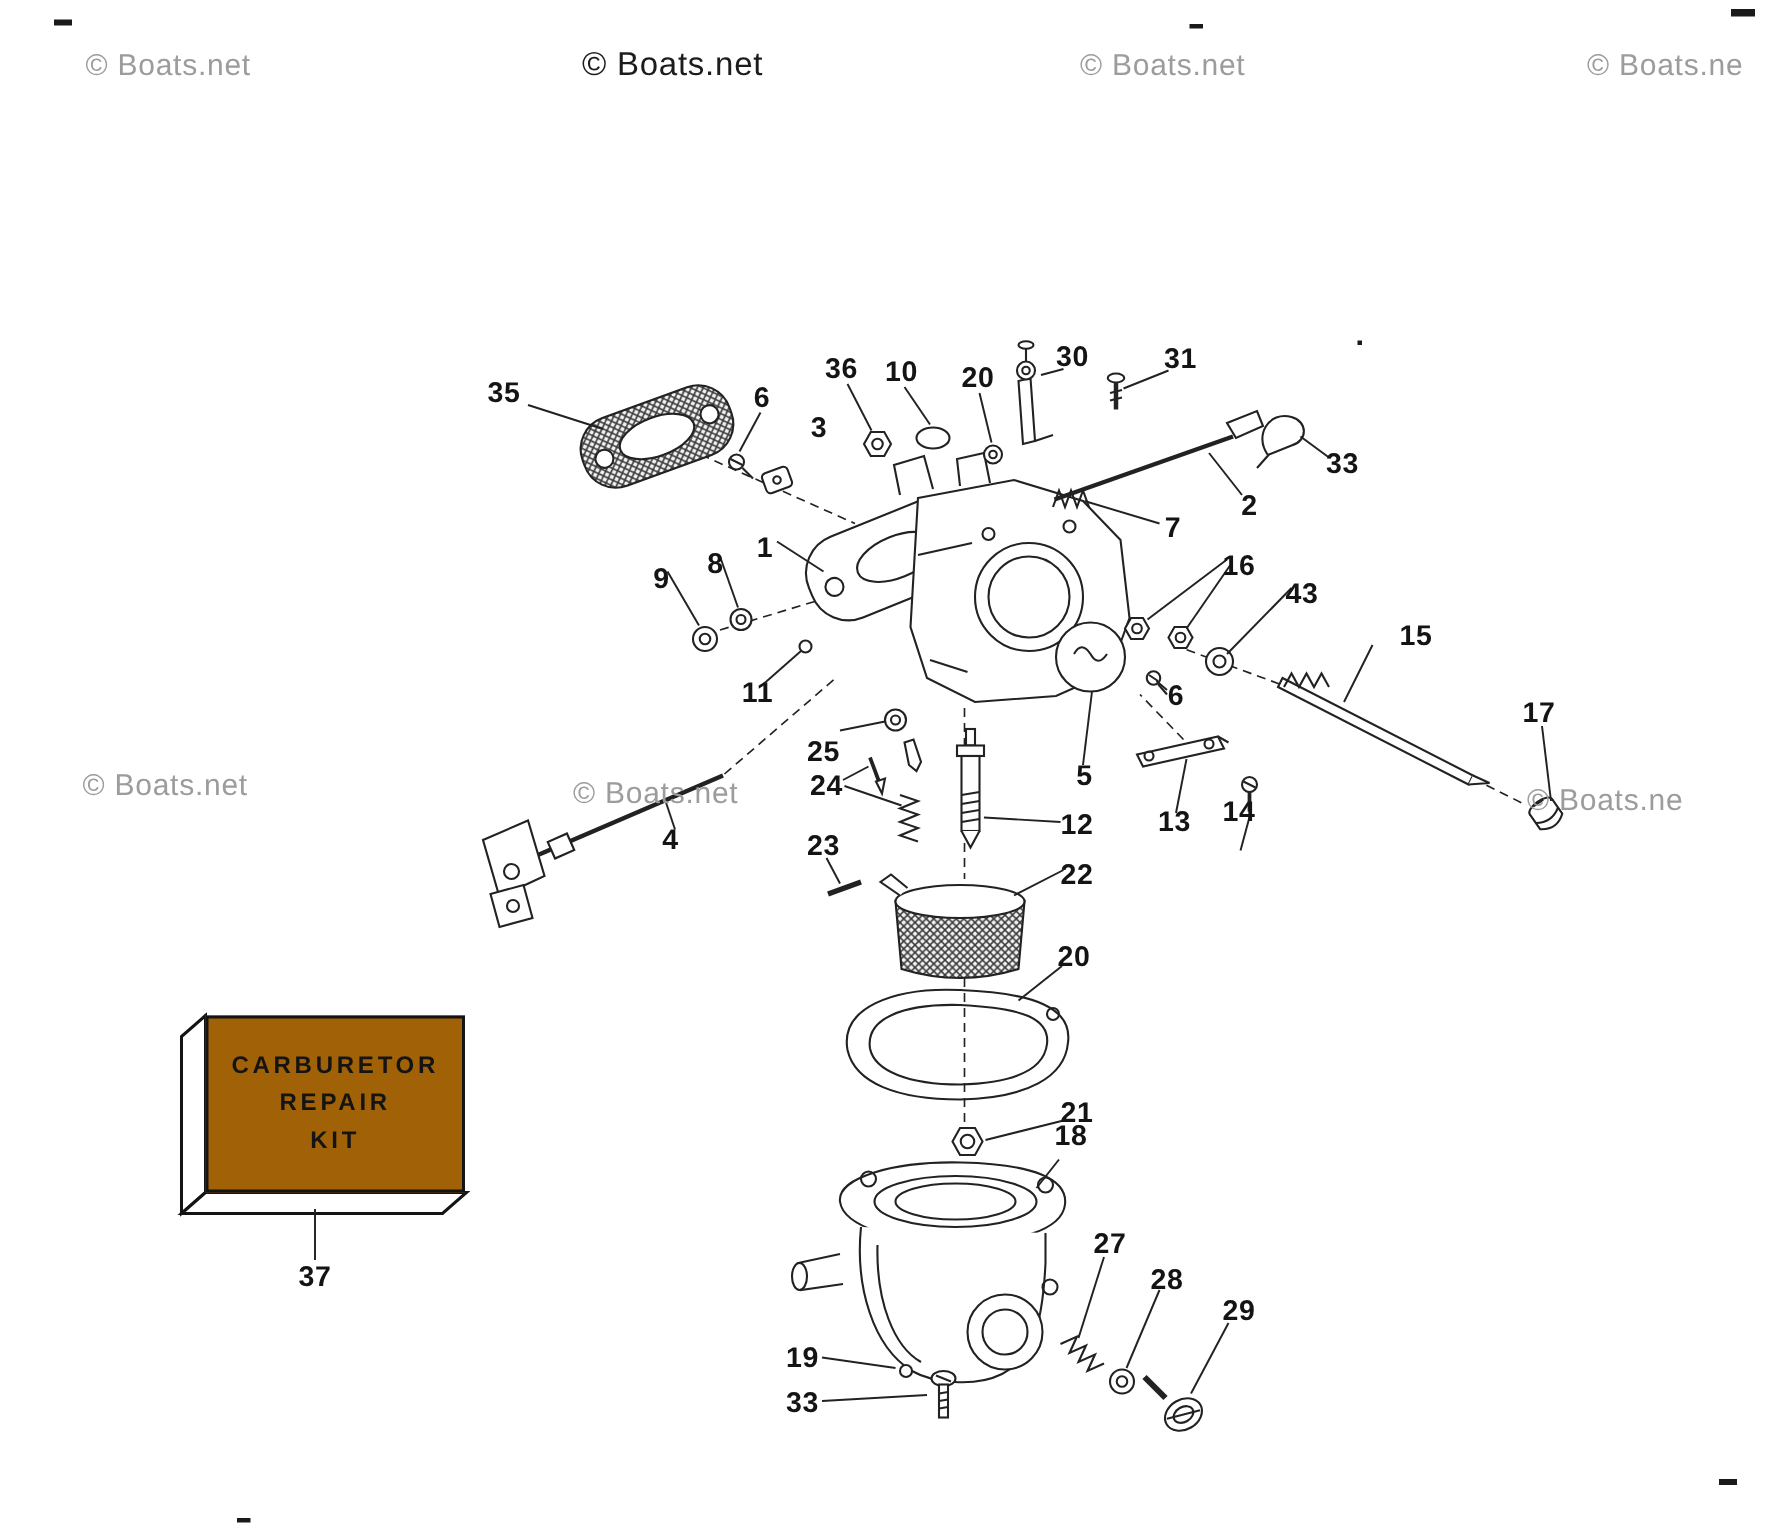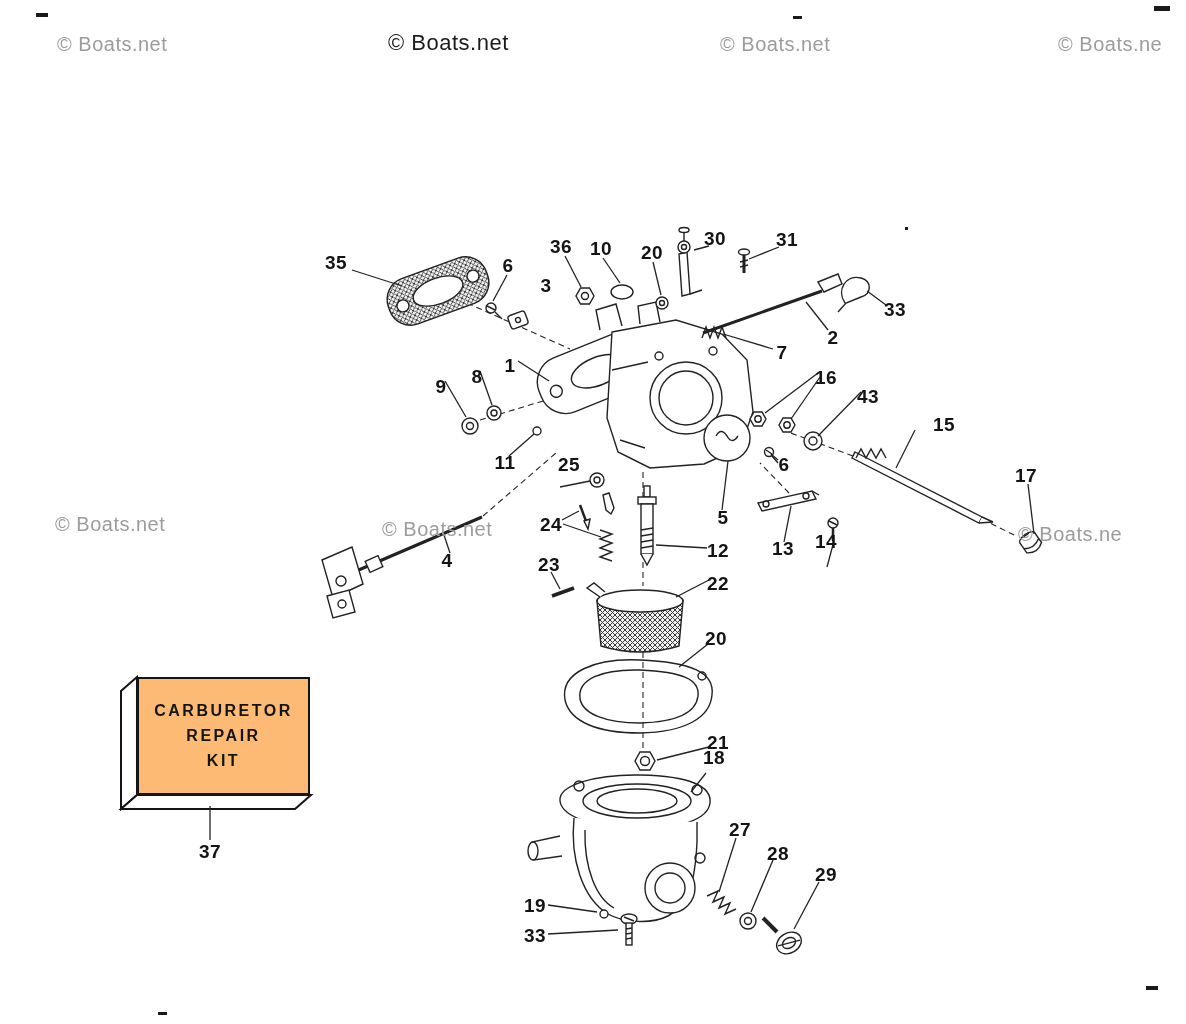--- a/index.html
+++ b/index.html
@@ -25,21 +25,21 @@
     font-weight:700;
     font-size:19px;
     color:#141414;
     letter-spacing:.5px;
   }
   .kit-box {
     position:absolute;
     left:137px; top:677px;
     width:173px; height:118px;
     border:2.5px solid #141414;
-    background:#fdba74;
+    background:#a16207;
     display:flex;
     flex-direction:column;
     justify-content:center;
     align-items:center;
     gap:7px;
     z-index:3;
   }
   .kit-box .kit-line {
     font-weight:700;
     font-size:16px;
@@ -397,21 +397,21 @@
     <div class="part-label" style="left: 921px; top: 425px; margin-left: 23px;">15</div>
     <div class="part-label" style="left: 826px; top: 378px;">16</div>
     <div class="part-label" style="left: 1026px; top: 476px;">17</div>
     <div class="part-label" style="left: 714px; top: 758px;">18</div>
     <div class="part-label" style="left: 535px; top: 906px;">19</div>
     <div class="part-label" style="left: 716px; top: 639px;">20</div>
     <div class="part-label" style="left: 718px; top: 743px;">21</div>
     <div class="part-label" style="left: 718px; top: 584px;">22</div>
     <div class="part-label" style="left: 549px; top: 565px;">23</div>
     <div class="part-label" style="left: 551px; top: 525px;">24</div>
-    <div class="part-label" style="left: 549px; top: 465px; margin-left: 20px;">25</div>
+    <div class="part-label" style="left: 549px; top: 502px;">25</div>
     <div class="part-label" style="left: 535px; top: 936px;">33</div>
     <div class="part-label" style="left: 740px; top: 830px;">27</div>
     <div class="part-label" style="left: 778px; top: 854px;">28</div>
     <div class="part-label" style="left: 826px; top: 875px;">29</div>
     <div class="part-label" style="left: 715px; top: 239px;">30</div>
     <div class="part-label" style="left: 787px; top: 240px;">31</div>
     <div class="part-label" style="left: 652px; top: 253px;">20</div>
     <div class="part-label" style="left: 895px; top: 310px;">33</div>
     <div class="part-label" style="left: 868px; top: 397px;">43</div>
     <div class="part-label" style="left: 336px; top: 263px;">35</div>

